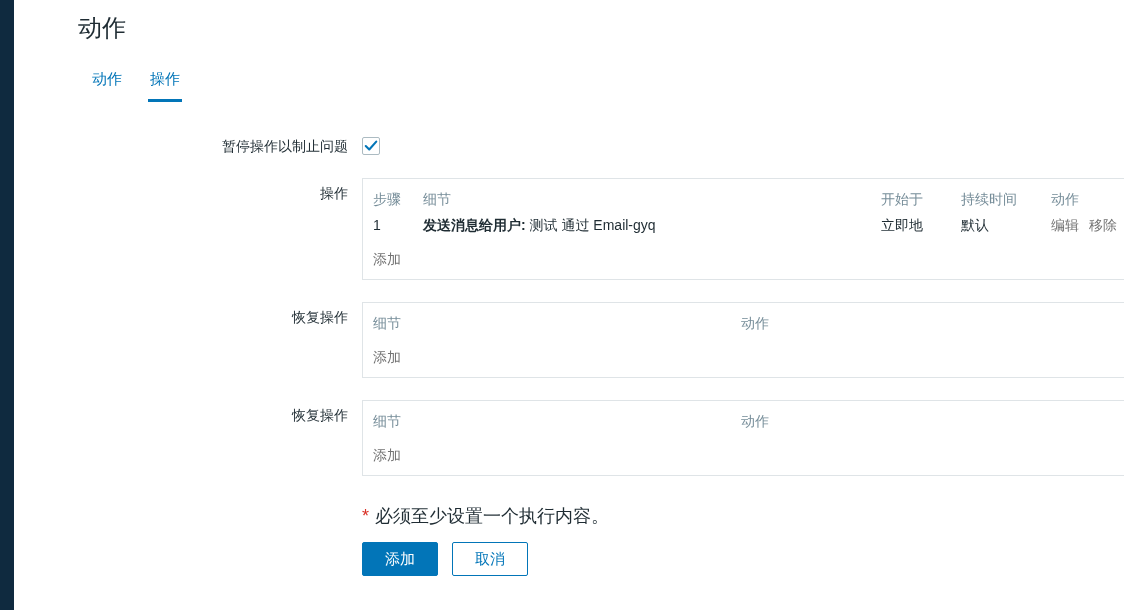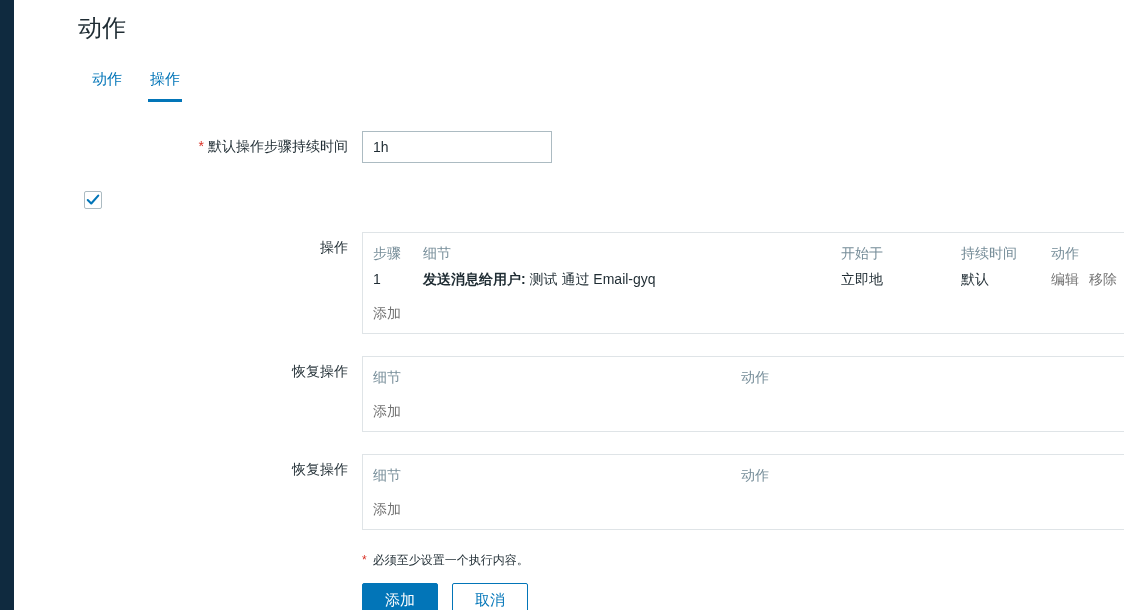--- a/index.html
+++ b/index.html
@@ -106,42 +106,42 @@
   }
   .ops-head, .ops-row {
     display: flex;
     align-items: flex-start;
     padding: 4px 0;
   }
   .ops-head { color: #768d99; }
   .c-step   { width: 50px;  flex: none; }
   .c-detail { flex: 1; }
   .c-start  { width: 80px;  flex: none; }
-  .c-dur    { width: 90px;  flex: none; margin-left: 40px; }
+  .c-dur    { width: 90px;  flex: none; }
   .c-act    { width: 90px;  flex: none; }
   .ops-row { color: #1f2c33; }
   .ops-row strong { font-weight: 700; margin-top: 24px; }
   .link {
     color: #737373;
     cursor: pointer;
     text-decoration: none;
   }
   .link + .link { margin-left: 6px; }
   .ops-add {
     margin-top: 12px;
   }
 
   .ops-table.simple .ops-head { }
   .ops-table.simple .c-detail2 { flex: 1; }
   .ops-table.simple .c-act2    { width: 400px; flex: none; }
 
   .note {
     color: #1f2c33;
-    font-size: 12px;
-    margin-top: 0;
+    font-size: 18px;
+    margin-top: 6px;
     margin-bottom: 14px;
   }
   .note .asterisk { margin-right: 6px; }
 
   .btns { display: flex; gap: 14px; }
   .btn {
     height: 34px;
     padding: 0 22px;
     font-size: 15px;
     border-radius: 2px;
@@ -172,30 +172,23 @@
     <h1 class="page-title">动作</h1>
 
     <div class="panel">
       <div class="tabs">
         <div class="tab">动作</div>
         <div class="tab active">操作</div>
       </div>
 
       <div class="form">
 
-        <div class="row">
-          <div class="label-cell">
-            <span class="asterisk">*</span><span>默认操作步骤持续时间</span>
-          </div>
-          <div class="field-cell">
-            <input type="text" value="1h" style="">
-          </div>
-        </div>
-
-        <div class="row">
+
+        <div class="row">
+          <div class="label-cell">暂停操作以制止问题</div>
           <div class="field-cell">
             <span class="checkbox">
               <svg viewBox="0 0 16 16">
                 <path d="M2 8 L6 12 L14 3" stroke="#0275b8" stroke-width="2.4" fill="none" stroke-linecap="round" stroke-linejoin="round"></path>
               </svg>
             </span>
           </div>
         </div>
 
         <div class="row">

